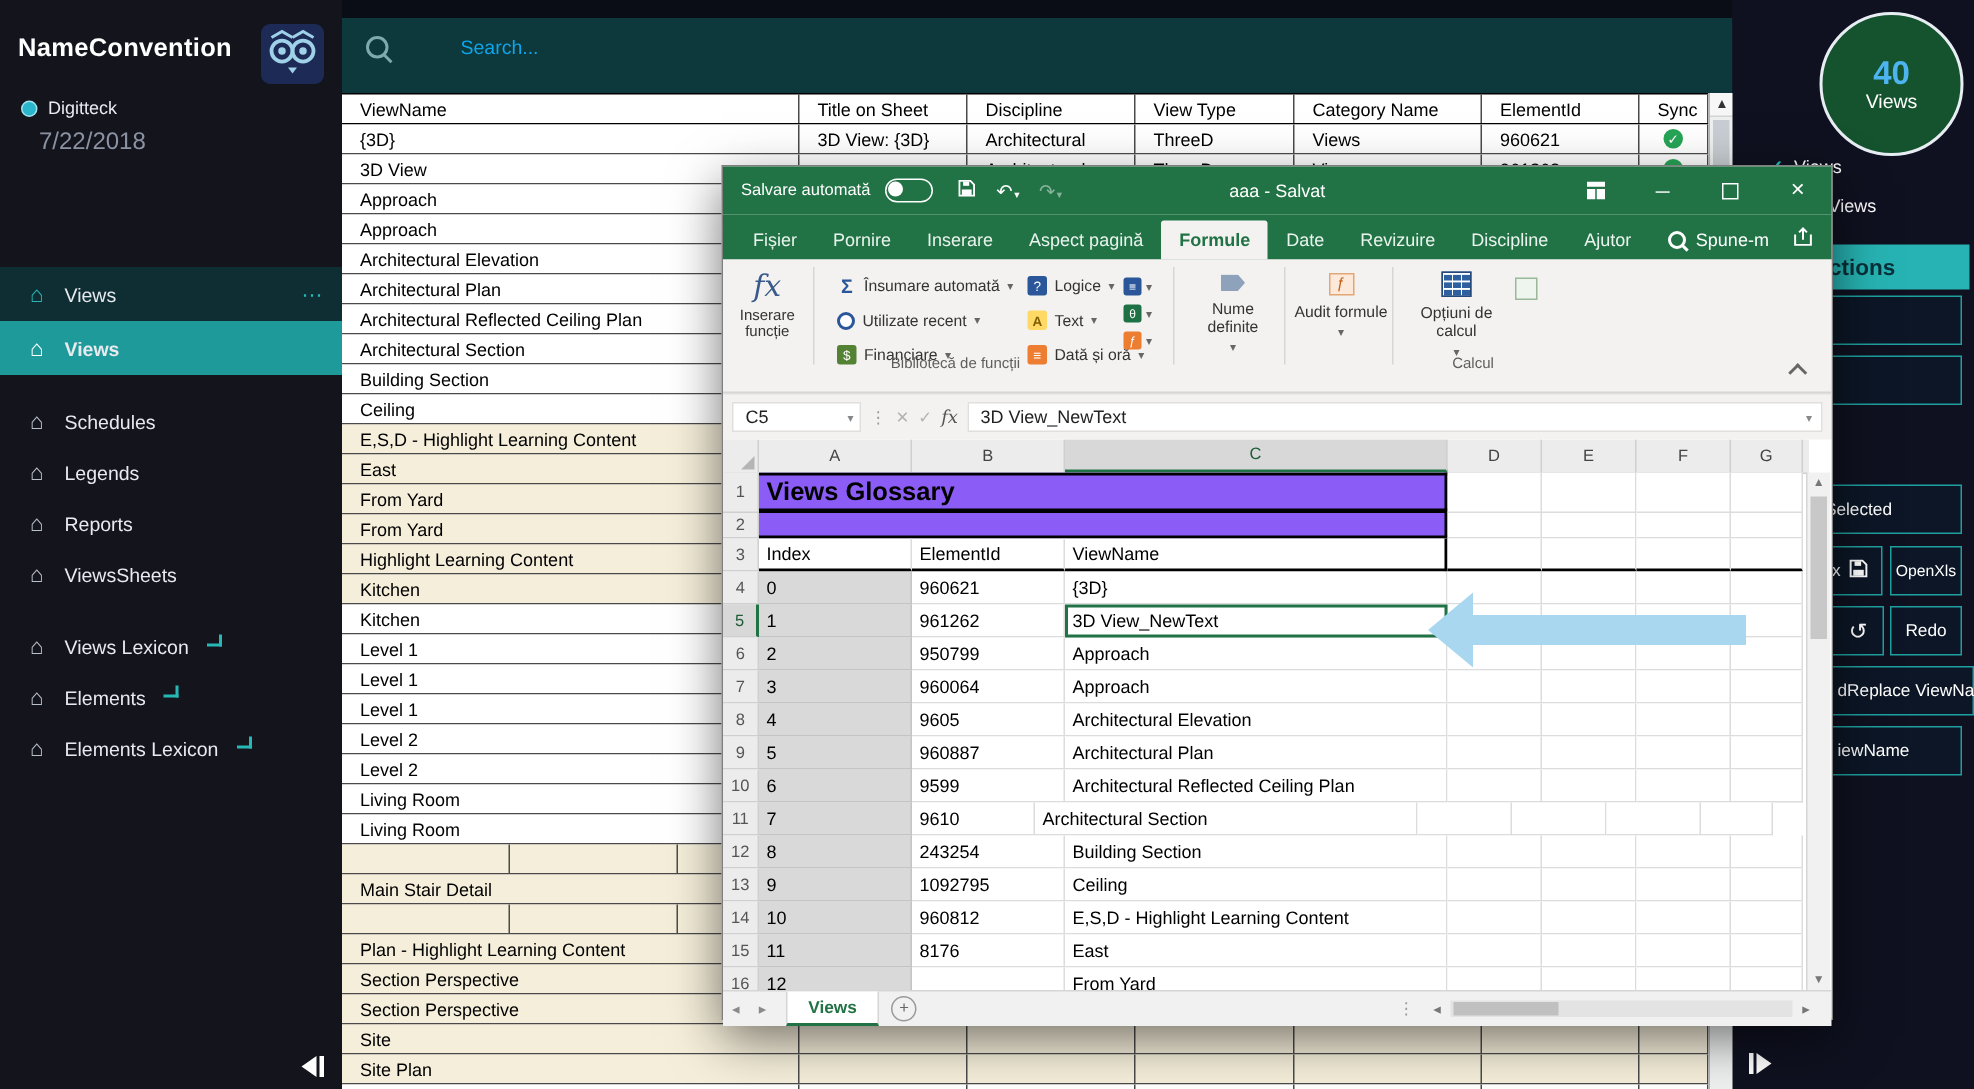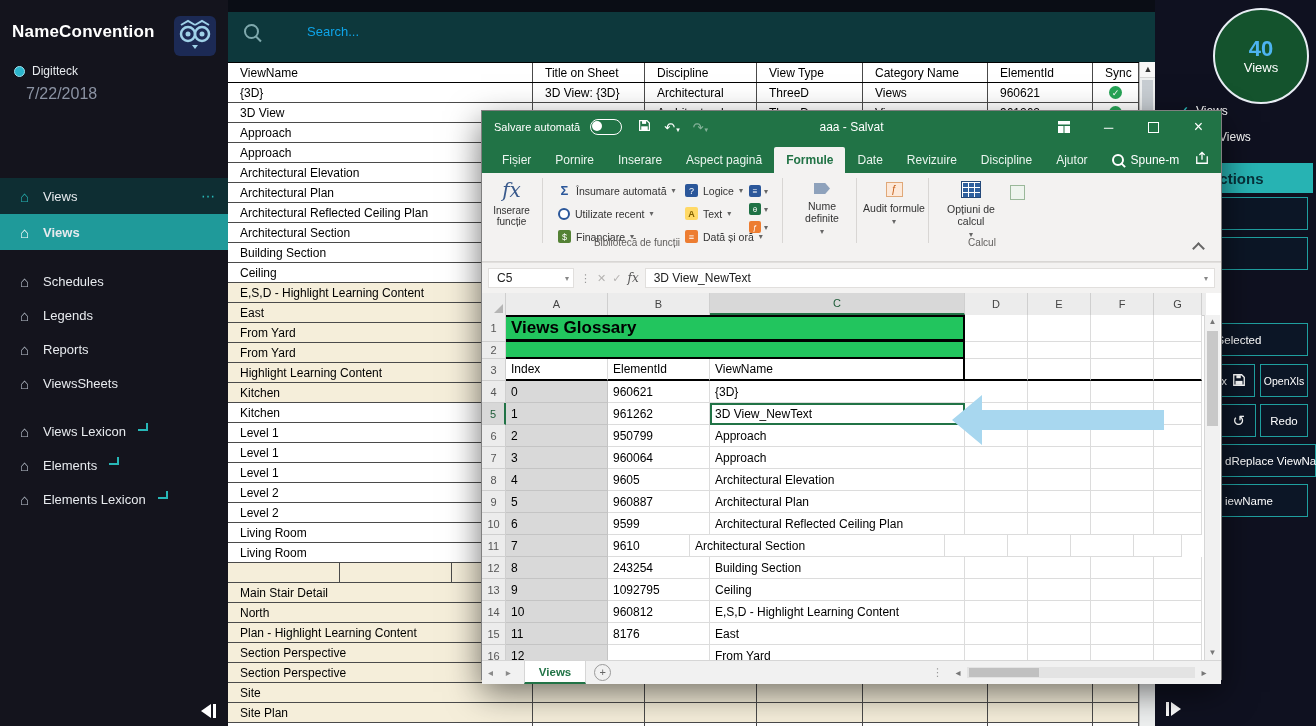--- a/index.html
+++ b/index.html
@@ -138,21 +138,21 @@
   #xl-rows{position:absolute;top:22px;left:0;width:720px;height:345px;overflow:hidden;}
   .xl-row{display:flex;}
   .xl-row > *{flex-shrink:0;}
   .xl-rn{width:24px;background:#ececec;border-right:1px solid #cfcfcf;border-bottom:1px solid #cfcfcf;font-size:11px;color:#555;display:flex;align-items:center;justify-content:center;box-sizing:border-box;}
   .xl-rn.selrow{background:#d8d8d8;color:#1e5c38;border-right:2px solid #217346;}
   .xl-cell{border-right:1px solid #dcdcdc;border-bottom:1px solid #dcdcdc;font-size:12px;color:#000;display:flex;align-items:center;padding-left:5px;box-sizing:border-box;white-space:nowrap;overflow:hidden;background:#fff;}
   .xl-cell.a-col{background:#d9d9d9;border-color:#c4c4c4;}
   .title-row{height:27px;}
   .blank-row{height:17px;}
   .hdr-row,.data-row{height:22px;}
-  .xl-span{width:459px;background:#22c55e;box-sizing:border-box;display:flex;align-items:center;padding-left:5px;}
+  .xl-span{width:459px;background:#8b5cf6;box-sizing:border-box;display:flex;align-items:center;padding-left:5px;}
   .glossary{font-size:17px;font-weight:bold;border-top:2px solid #000;border-bottom:3px solid #000;border-right:2px solid #000;}
   .blank-row .xl-span{border-bottom:2px solid #000;border-right:2px solid #000;}
   .hdr-row .xl-cell{border-bottom:2px solid #000;}
   .hdr-row .bR{border-right:2px solid #000;}
   .xl-cell.sel{outline:2px solid #217346;outline-offset:-2px;position:relative;z-index:2;overflow:visible;}
   .xl-cell.sel::after{content:'';position:absolute;right:-2px;bottom:-2px;width:5px;height:5px;background:#217346;border:1px solid #fff;}
   .xl-vscroll{position:absolute;left:722px;top:22px;width:16px;height:345px;background:#f1f1f1;border-left:1px solid #d6d6d6;box-sizing:border-box;}
   .vs-arrow{height:14px;text-align:center;font-size:8px;color:#777;line-height:14px;}
   .vs-dn{position:absolute;bottom:0;width:100%;}
   .vs-thumb{position:absolute;top:16px;left:2px;width:11px;height:95px;background:#c8c8c8;}
@@ -486,21 +486,20 @@
           <div class="grow hl">
             <div class="gcell" style="width: 305px;">Main Stair Detail</div>
             <div class="gcell" style="width: 112px;"></div>
             <div class="gcell" style="width: 112px;"></div>
             <div class="gcell" style="width: 106px;"></div>
             <div class="gcell" style="width: 125px;"></div>
             <div class="gcell" style="width: 105px;"></div>
             <div class="gcell sync" style="width: 46px;"></div>
           </div>
           <div class="grow hl">
-            <div class="gcell" style="width: 305px;">North</div>
             <div class="gcell" style="width: 112px;"></div>
             <div class="gcell" style="width: 112px;"></div>
             <div class="gcell" style="width: 106px;"></div>
             <div class="gcell" style="width: 125px;"></div>
             <div class="gcell" style="width: 105px;"></div>
             <div class="gcell sync" style="width: 46px;"></div>
           </div>
           <div class="grow hl">
             <div class="gcell" style="width: 305px;">Plan - Highlight Learning Content</div>
             <div class="gcell" style="width: 112px;"></div>

